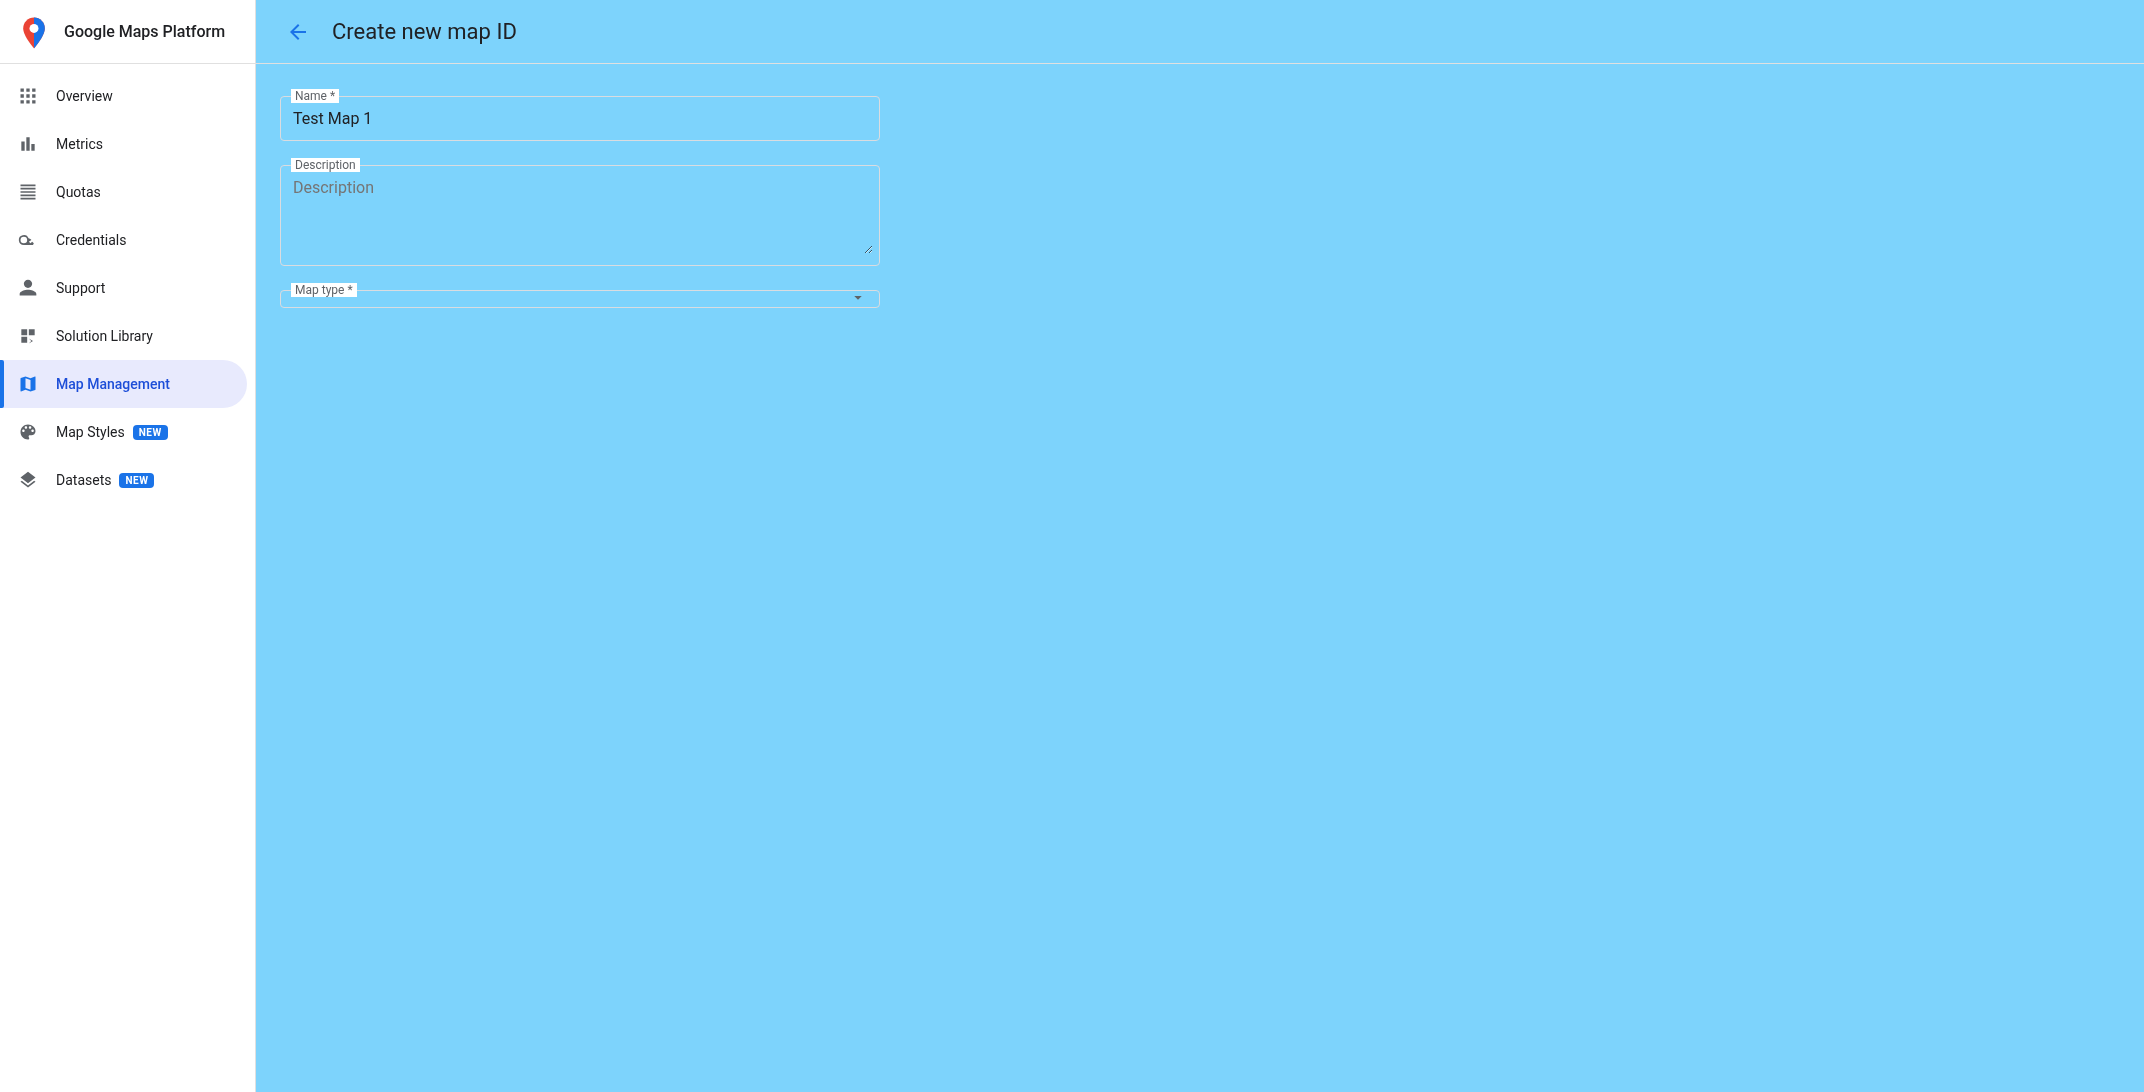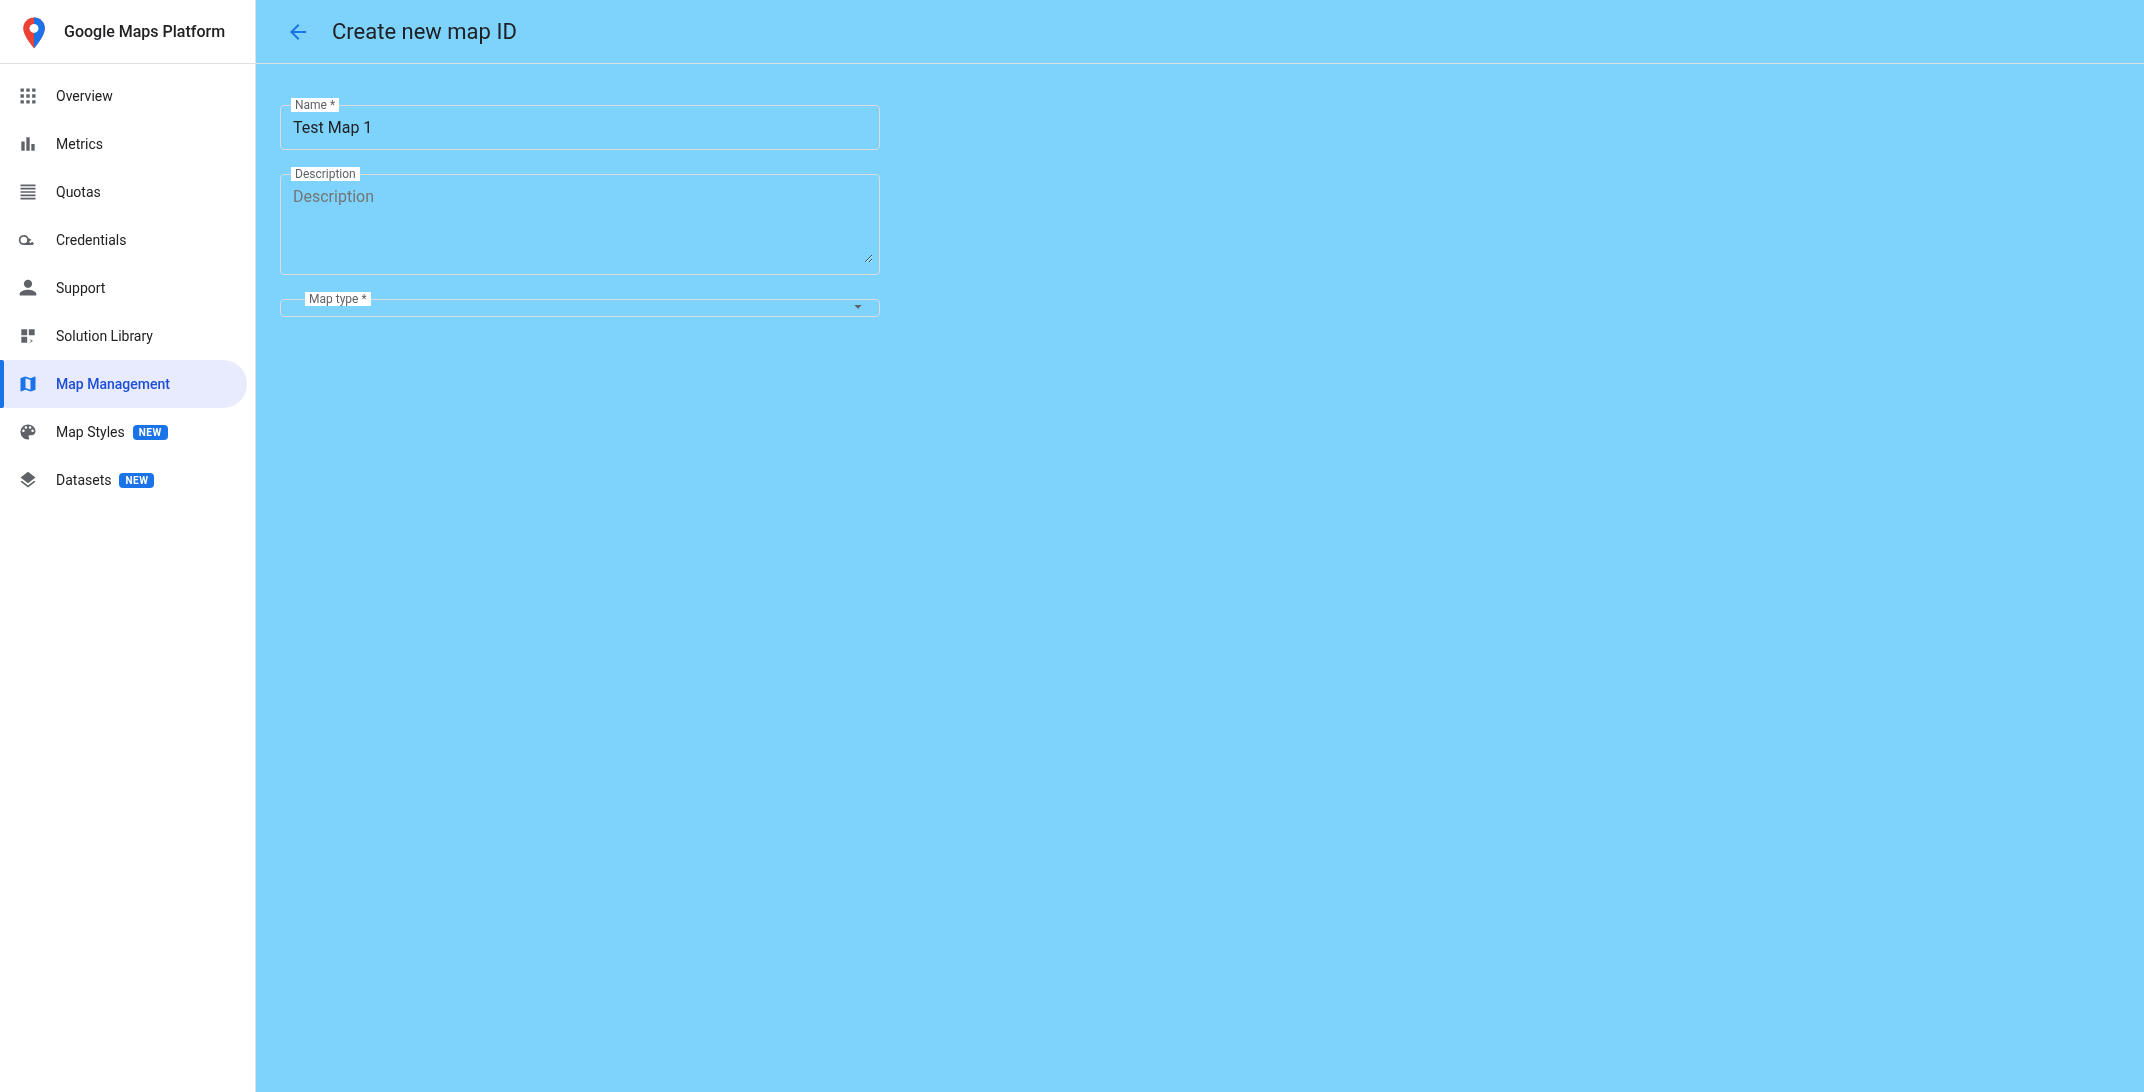--- a/index.html
+++ b/index.html
@@ -165,21 +165,20 @@
 
     .form-field {
       margin-bottom: 24px;
     }
 
     .field-wrapper {
       position: relative;
       border: 1px solid #dadce0;
       border-radius: 4px;
       padding: 8px 12px;
-      margin-top: 9px;
     }
 
     .field-label {
       position: absolute;
       top: -8px;
       left: 10px;
       background: #fff;
       padding: 0 4px;
       font-size: 12px;
       color: #5f6368;
@@ -210,21 +209,21 @@
     .field-select-wrapper {
       position: relative;
       border: 1px solid #dadce0;
       border-radius: 4px;
       padding: 8px 12px;
     }
 
     .field-select-label {
       position: absolute;
       top: -8px;
-      left: 24px;
+      left: 10px;
       background: #fff;
       padding: 0 4px;
       font-size: 12px;
       color: #5f6368;
     }
 
     .field-select {
       width: 100%;
       border: none;
       outline: none;

